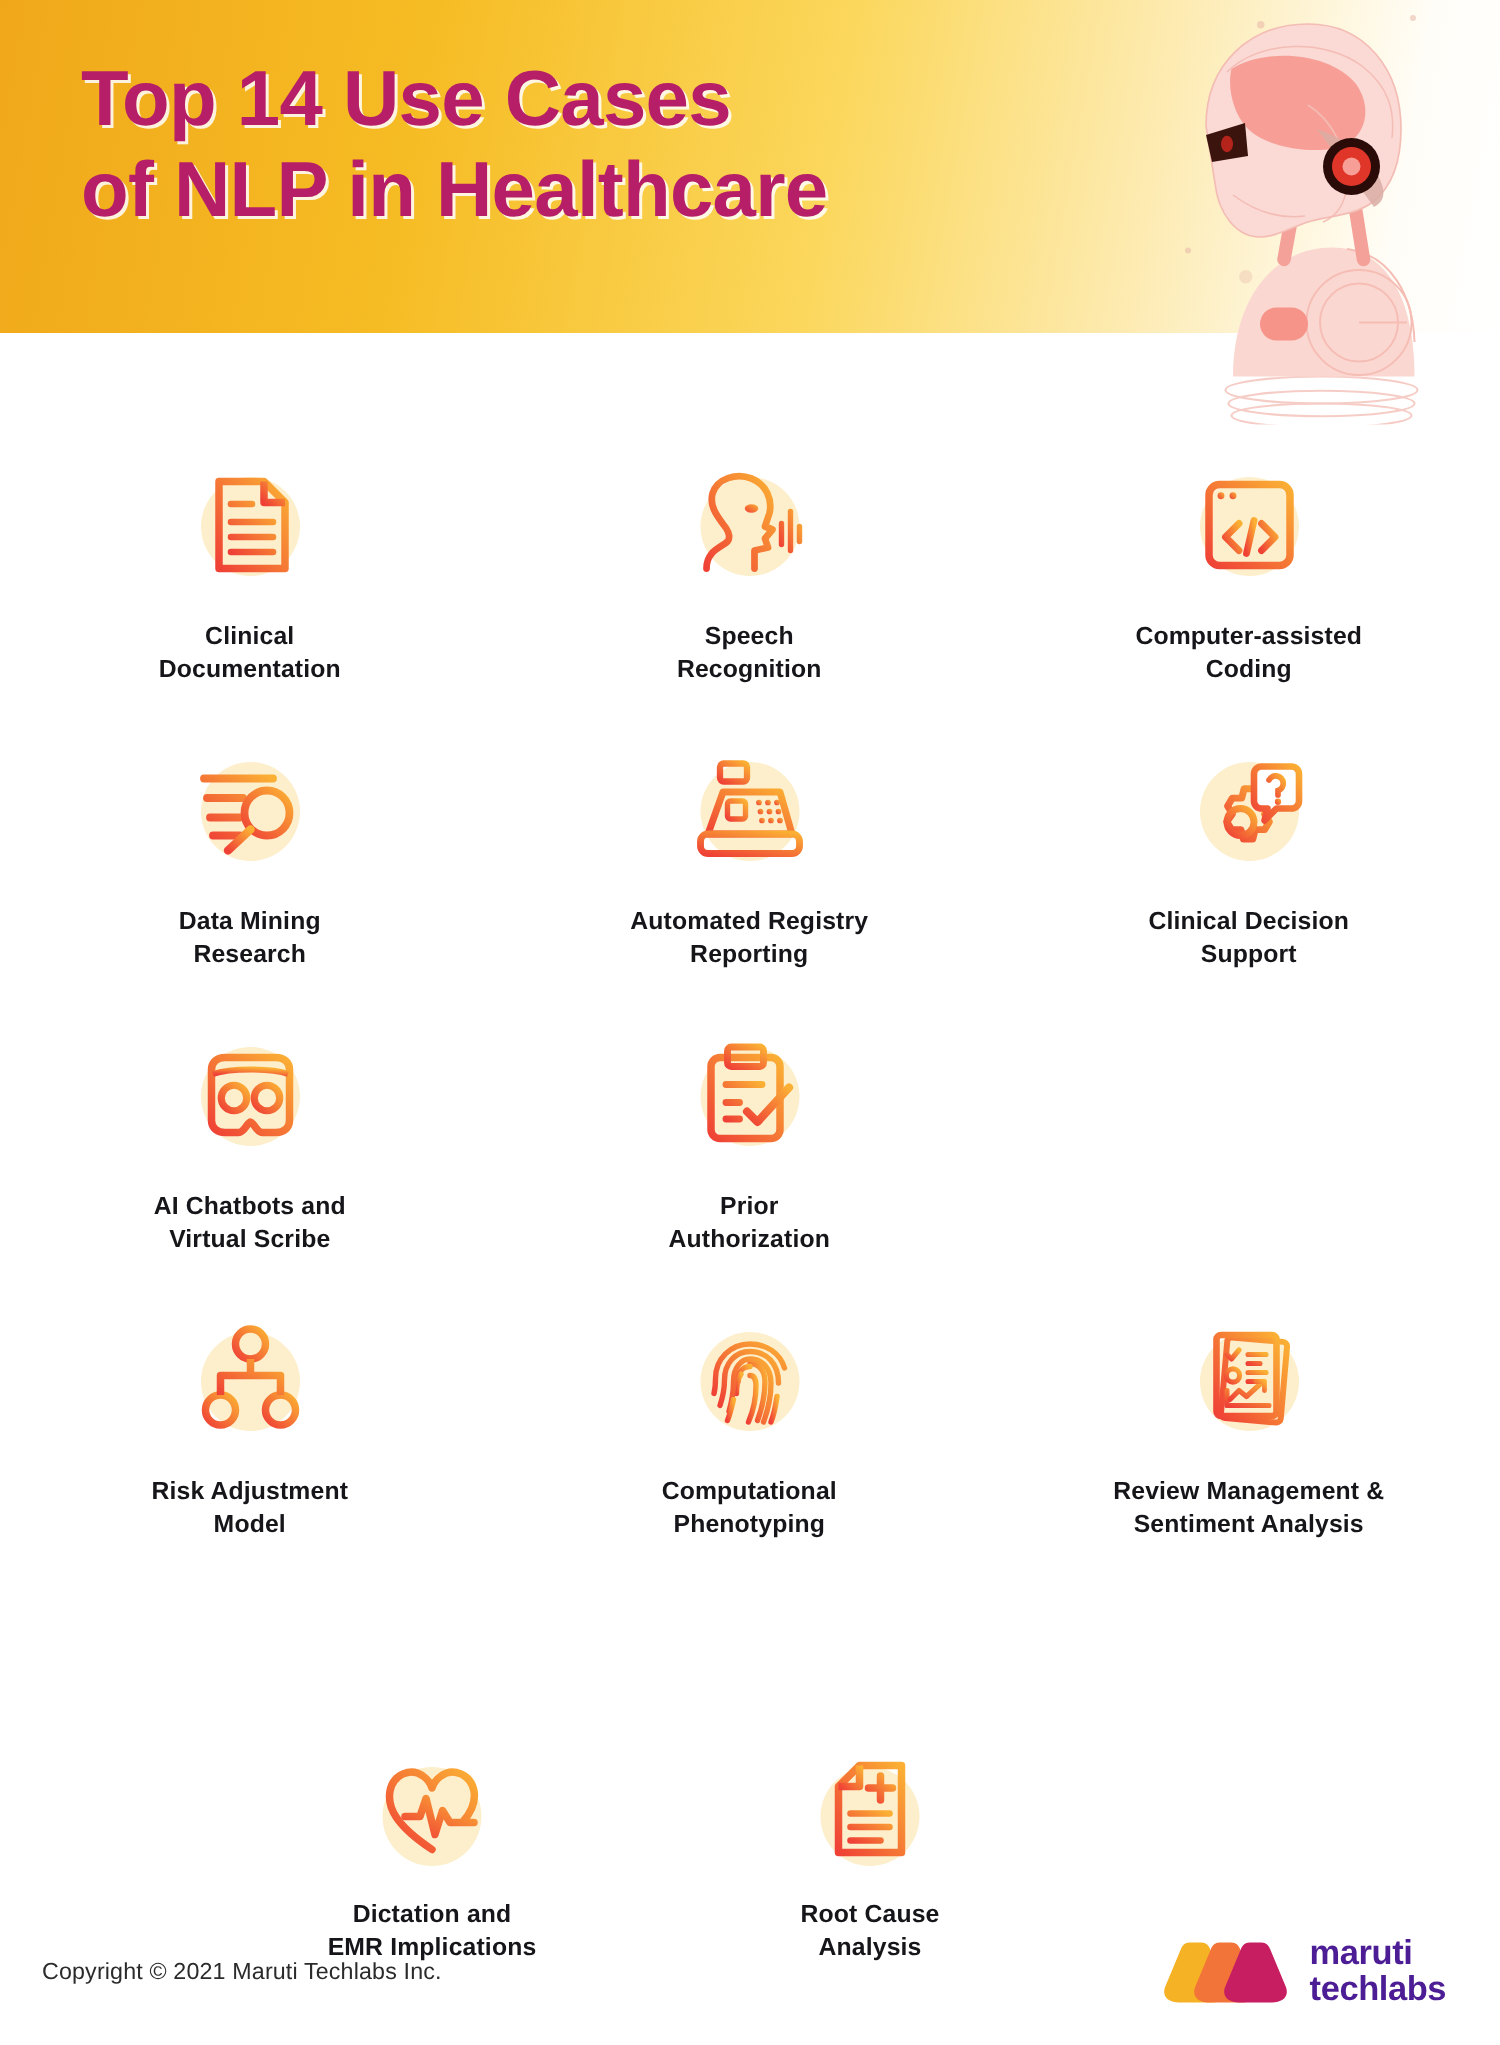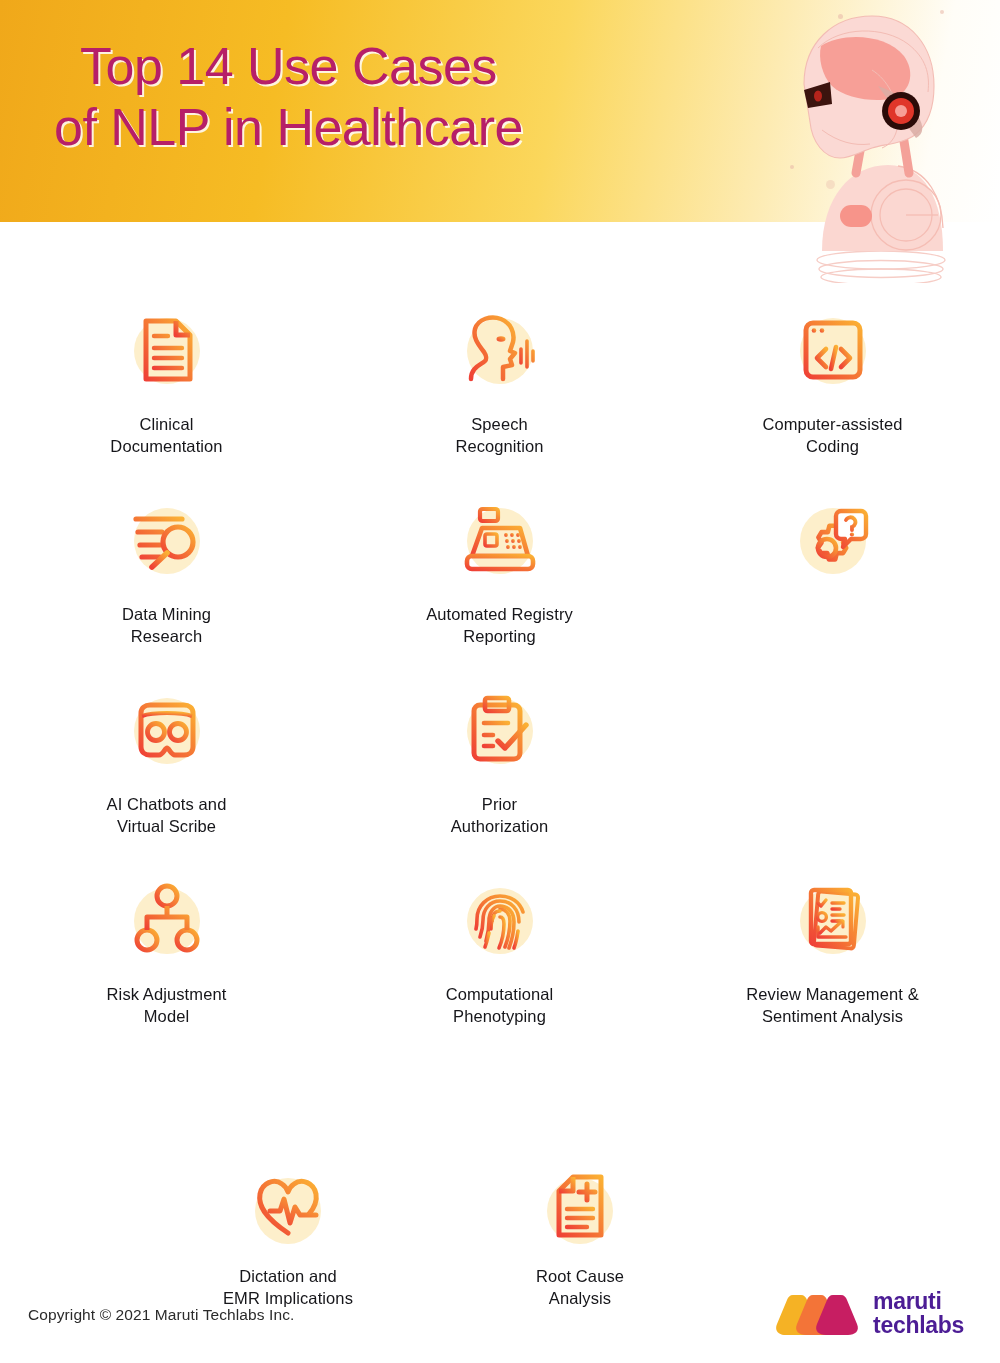--- a/index.html
+++ b/index.html
@@ -11,25 +11,24 @@
     overflow:hidden;
   }
 
   
   .header {
     position:absolute; left:0; top:0; width:1000px; height:222px;
     background:linear-gradient(100deg,#F0A81A 0%, #F6BC24 28%, #FBD75C 55%, #FDEBB2 76%, #FFFDF7 92%, #FFFFFF 100%);
   }
   .header-title {
     position:absolute; left:54px; top:36px;
-    font-size:52px; line-height:1.18; font-weight:normal;
+    font-size:52px; line-height:1.18; font-weight:bold;
     color:#B61F68; letter-spacing:-0.5px;
     text-shadow:2px 2px 0 rgba(255,255,255,0.85);
     white-space:pre-line;
-    text-align:center;
   }
   .robot { position:absolute; right:22px; top:8px; width:190px; height:275px; }
   .speck { position:absolute; border-radius:50%; background:#E8B7A8; opacity:.55; }
 
   
   .grid {
     position:absolute; left:0; top:300px; width:1000px;
   }
   .row {
     display:flex; width:1000px;
@@ -49,21 +48,21 @@
     position:relative; width:110px; height:100px;
     display:flex; align-items:center; justify-content:center;
   }
   .blob {
     position:absolute; width:66px; height:66px; border-radius:50%;
     background:#FDEFCB; left:22px; top:18px; z-index:0;
   }
   .icon-svg { position:relative; z-index:1; }
   .cell-label {
     margin-top:14px; text-align:center;
-    font-size:16.5px; font-weight:normal; color:#16161A;
+    font-size:16.5px; font-weight:bold; color:#16161A;
     line-height:1.32; white-space:pre-line; letter-spacing:.1px;
   }
 
   
   .footer {
     position:absolute; left:0; bottom:0; width:1000px; height:95px;padding-left:14px;
   }
   .copyright {
     position:absolute; left:28px; top:38px;
     font-size:15.5px; color:#2B2B2B; letter-spacing:.1px;
@@ -255,20 +254,22 @@
             </defs>
           <g fill="none" stroke="url(#g6)" stroke-width="4.4" stroke-linejoin="round">
             <path d="M31 22 l6 0 1.5 -6 6 0 1.5 6 6 0 3 5 -3.5 5 3 5 -3 5 -6 0 -1.5 6 -6 0 -1.5 -6 -6 0 -3 -5 3.5 -5 -3 -5 Z" transform="translate(-4,8) scale(1.05)"></path>
           </g>
           <circle cx="34" cy="47" r="9" fill="none" stroke="url(#g6)" stroke-width="4.6"></circle>
           <path d="M48 10 H68 a5 5 0 0 1 5 5 V33 a5 5 0 0 1 -5 5 H58 L50 46 L52 38 H48 a5 5 0 0 1 -5 -5 V15 a5 5 0 0 1 5 -5 Z" fill="#fff" stroke="url(#g6)" stroke-width="4.4" stroke-linejoin="round"></path>
           <path d="M53 19 a5 5 0 1 1 6 7 v3" fill="none" stroke="url(#g6)" stroke-width="3.8" stroke-linecap="round"></path>
           <circle cx="59" cy="33.5" r="2.1" fill="url(#g6)"></circle>
         </svg>
       </div>
+      <div class="cell-label">Clinical Decision
+Support</div>
     </div>
   </div>
 
   <div class="row r3">
 
 
     <div class="cell">
       <div class="icon-wrap">
         <div class="blob"></div>
         <svg class="icon-svg" width="80" height="78" viewBox="0 0 80 78">

